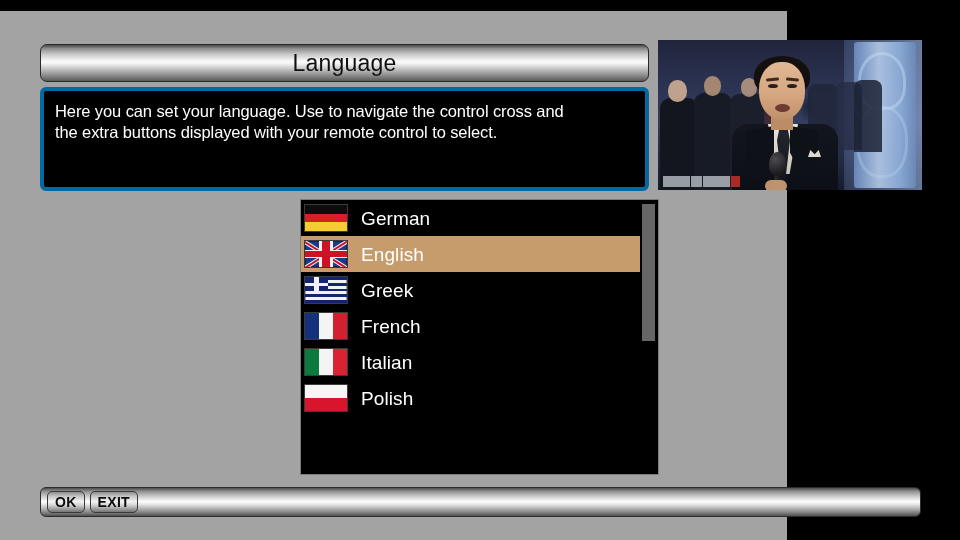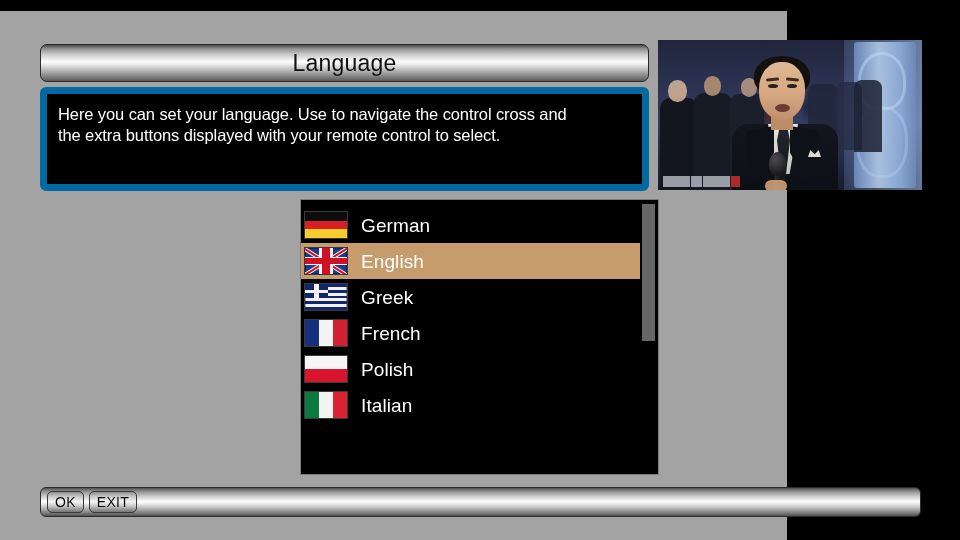--- a/index.html
+++ b/index.html
@@ -51,21 +51,21 @@
     line-height: 1;
     font-weight: 400;
   }
 
   
   .info-box {
     position: absolute;
     left: 40px; top: 76px;
     width: 609px; height: 104px;
     background: #000;
-    border: 7px solid #0369a1;
+    border: 4px solid #0369a1;
     border-radius: 6px;
     box-sizing: border-box;
     padding: 10px 11px 0 11px;
   }
   .info-text {
     color: #ffffff;
     font-size: 16.5px;
     line-height: 21px;
     white-space: pre-line;
     letter-spacing: -0.1px;
@@ -214,21 +214,20 @@
     width: 359px; height: 276px;
     background: #000;
     border: 1px solid #7c7c7c;
     box-sizing: border-box;
     overflow: hidden;
   }
   .list-inner {
     position: absolute;
     left: 0; top: 0;
     width: 340px;
-    margin-top: 7px;
   }
   .list-row {
     height: 36px;
     display: flex;
     align-items: center;
     padding-left: 3px;
     box-sizing: border-box;
   }
   .list-row.selected {
     background: #c69c6d;
@@ -347,21 +346,21 @@
     border: 1.5px solid #3a3a3a;
     background: linear-gradient(to bottom,
         #8e8e8e 0%, #c6c6c6 22%, #f3f3f3 48%, #d2d2d2 66%, #9a9a9a 86%, #757575 100%);
     display: flex;
     align-items: center;
     justify-content: center;
     box-sizing: border-box;
   }
   .softkey-label {
     font-size: 14px;
-    font-weight: normal;
+    font-weight: bold;
     color: #0b0b0b;
     line-height: 1;
     letter-spacing: 0.3px;
   }
 </style>
 </head>
 <body>
 
 <div id="screen">
 
@@ -459,33 +458,33 @@
         </div>
         <div class="list-row">
           <span class="flag flag-fr">
             <i class="v1"></i>
             <i class="v2"></i>
             <i class="v3"></i>
           </span>
           <span class="row-label">French</span>
         </div>
         <div class="list-row">
-          <span class="flag flag-pl">
-            <i class="b1"></i>
-            <i class="b2"></i>
-          </span>
-          <span class="row-label">Polish</span>
-        </div>
-        <div class="list-row">
           <span class="flag flag-it">
             <i class="v1"></i>
             <i class="v2"></i>
             <i class="v3"></i>
           </span>
           <span class="row-label">Italian</span>
+        </div>
+        <div class="list-row">
+          <span class="flag flag-pl">
+            <i class="b1"></i>
+            <i class="b2"></i>
+          </span>
+          <span class="row-label">Polish</span>
         </div>
       </div>
 
     <div class="scroll-track">
       <div class="scroll-thumb"></div>
     </div>
   </div>
 
   <div class="bottom-bar">
     <div class="softkey">

